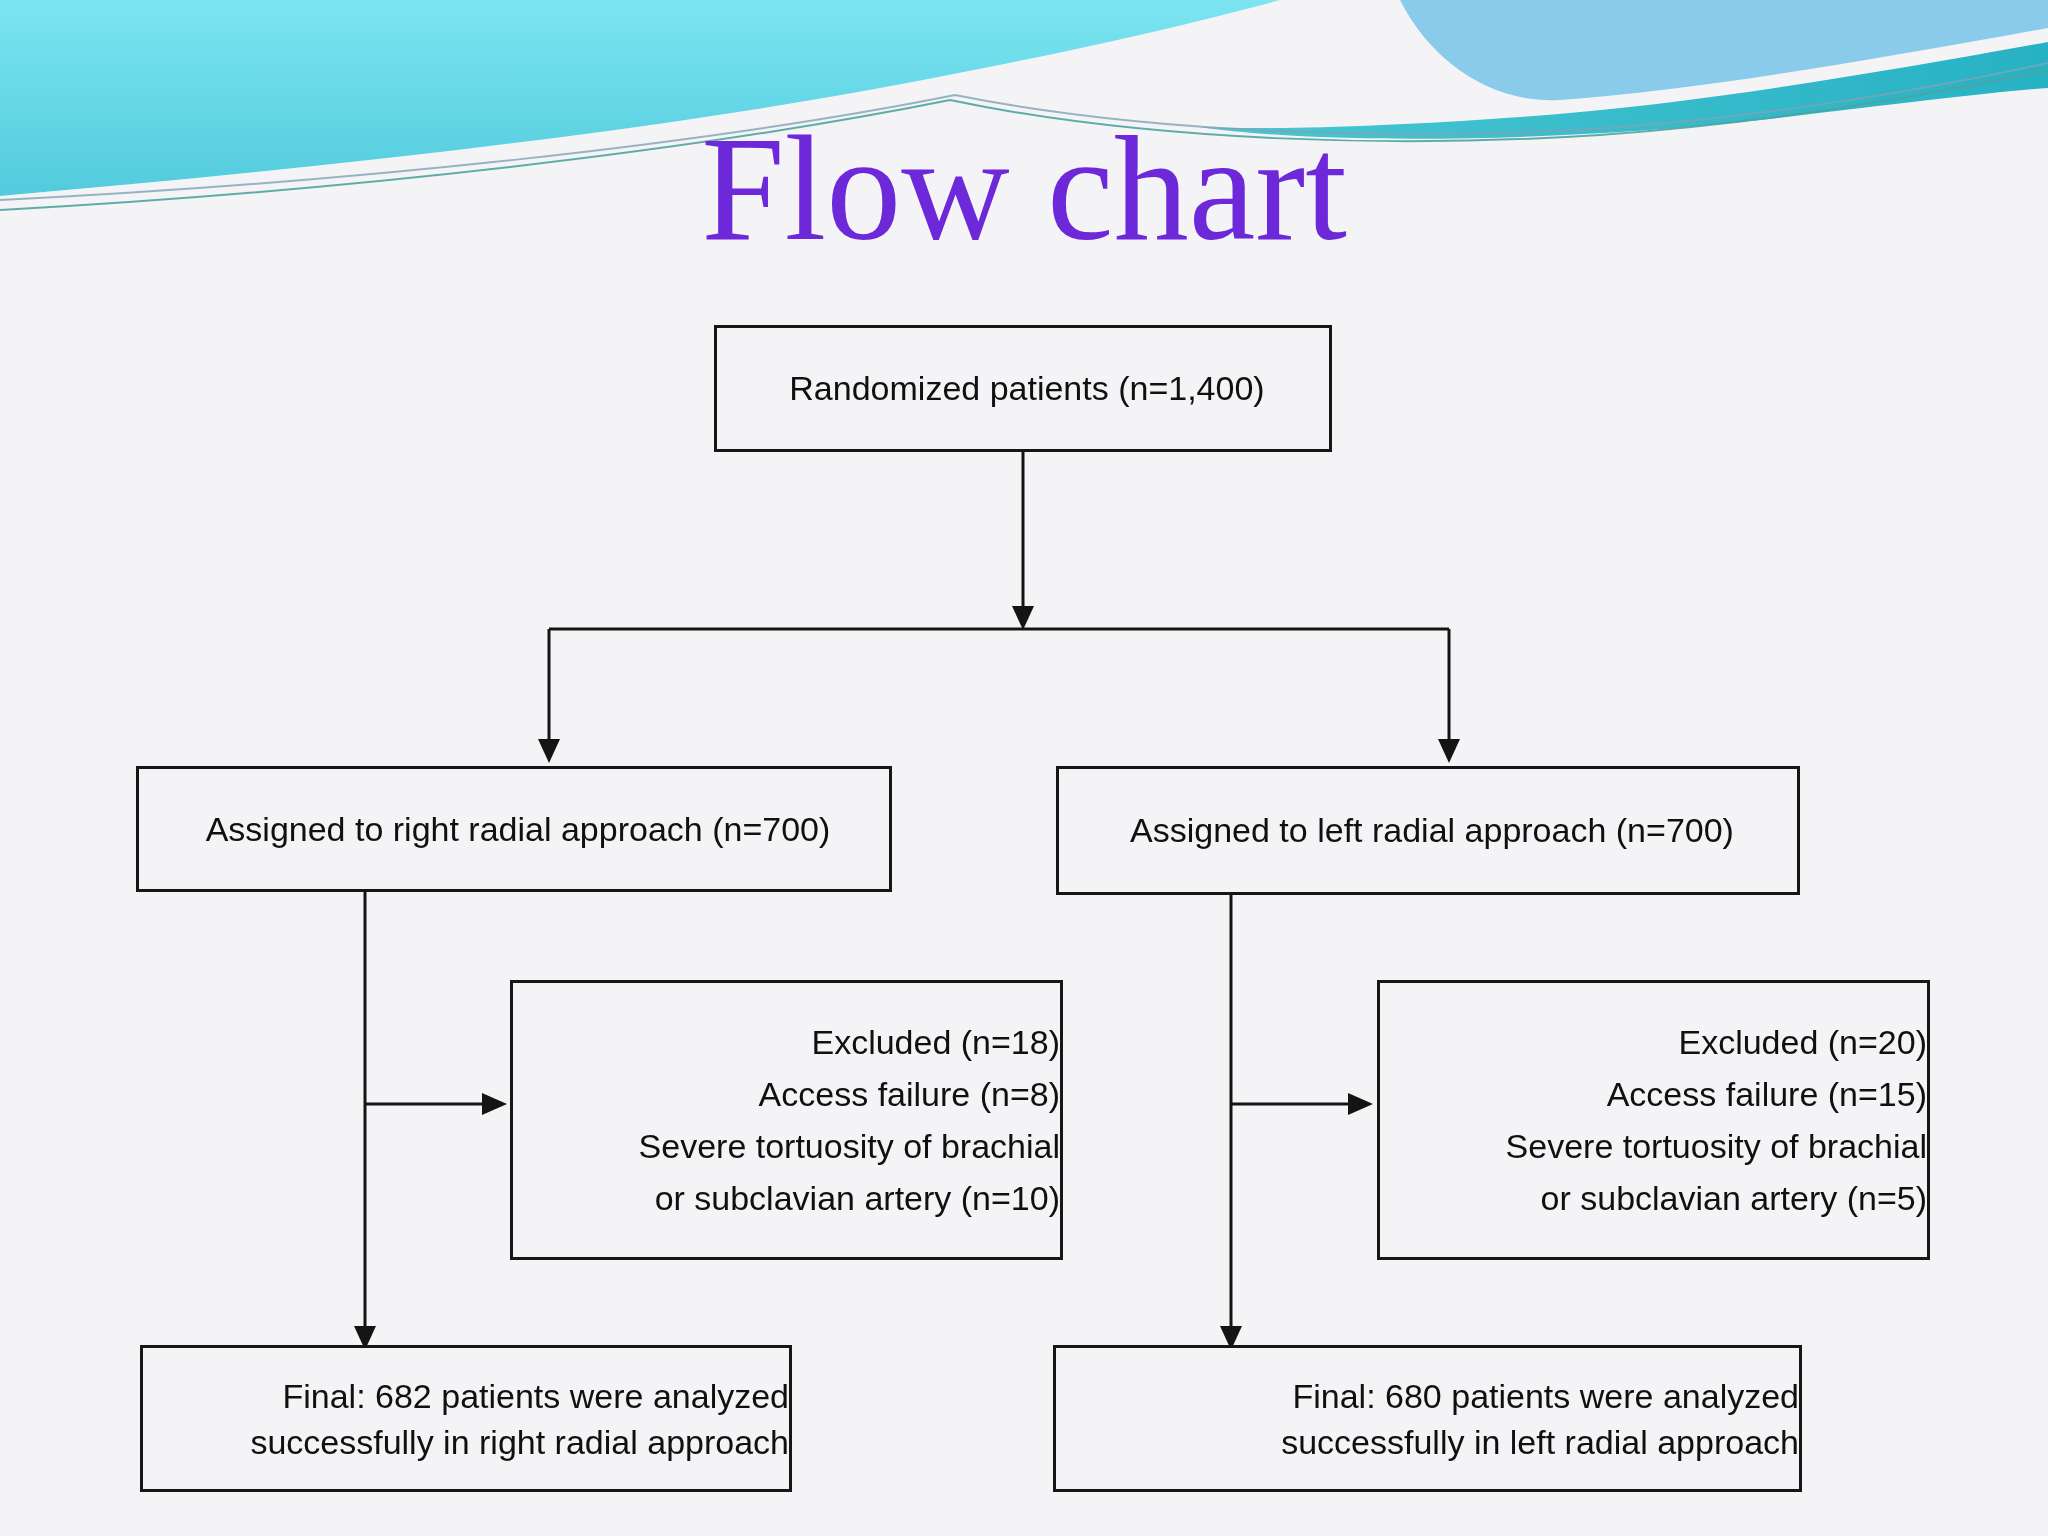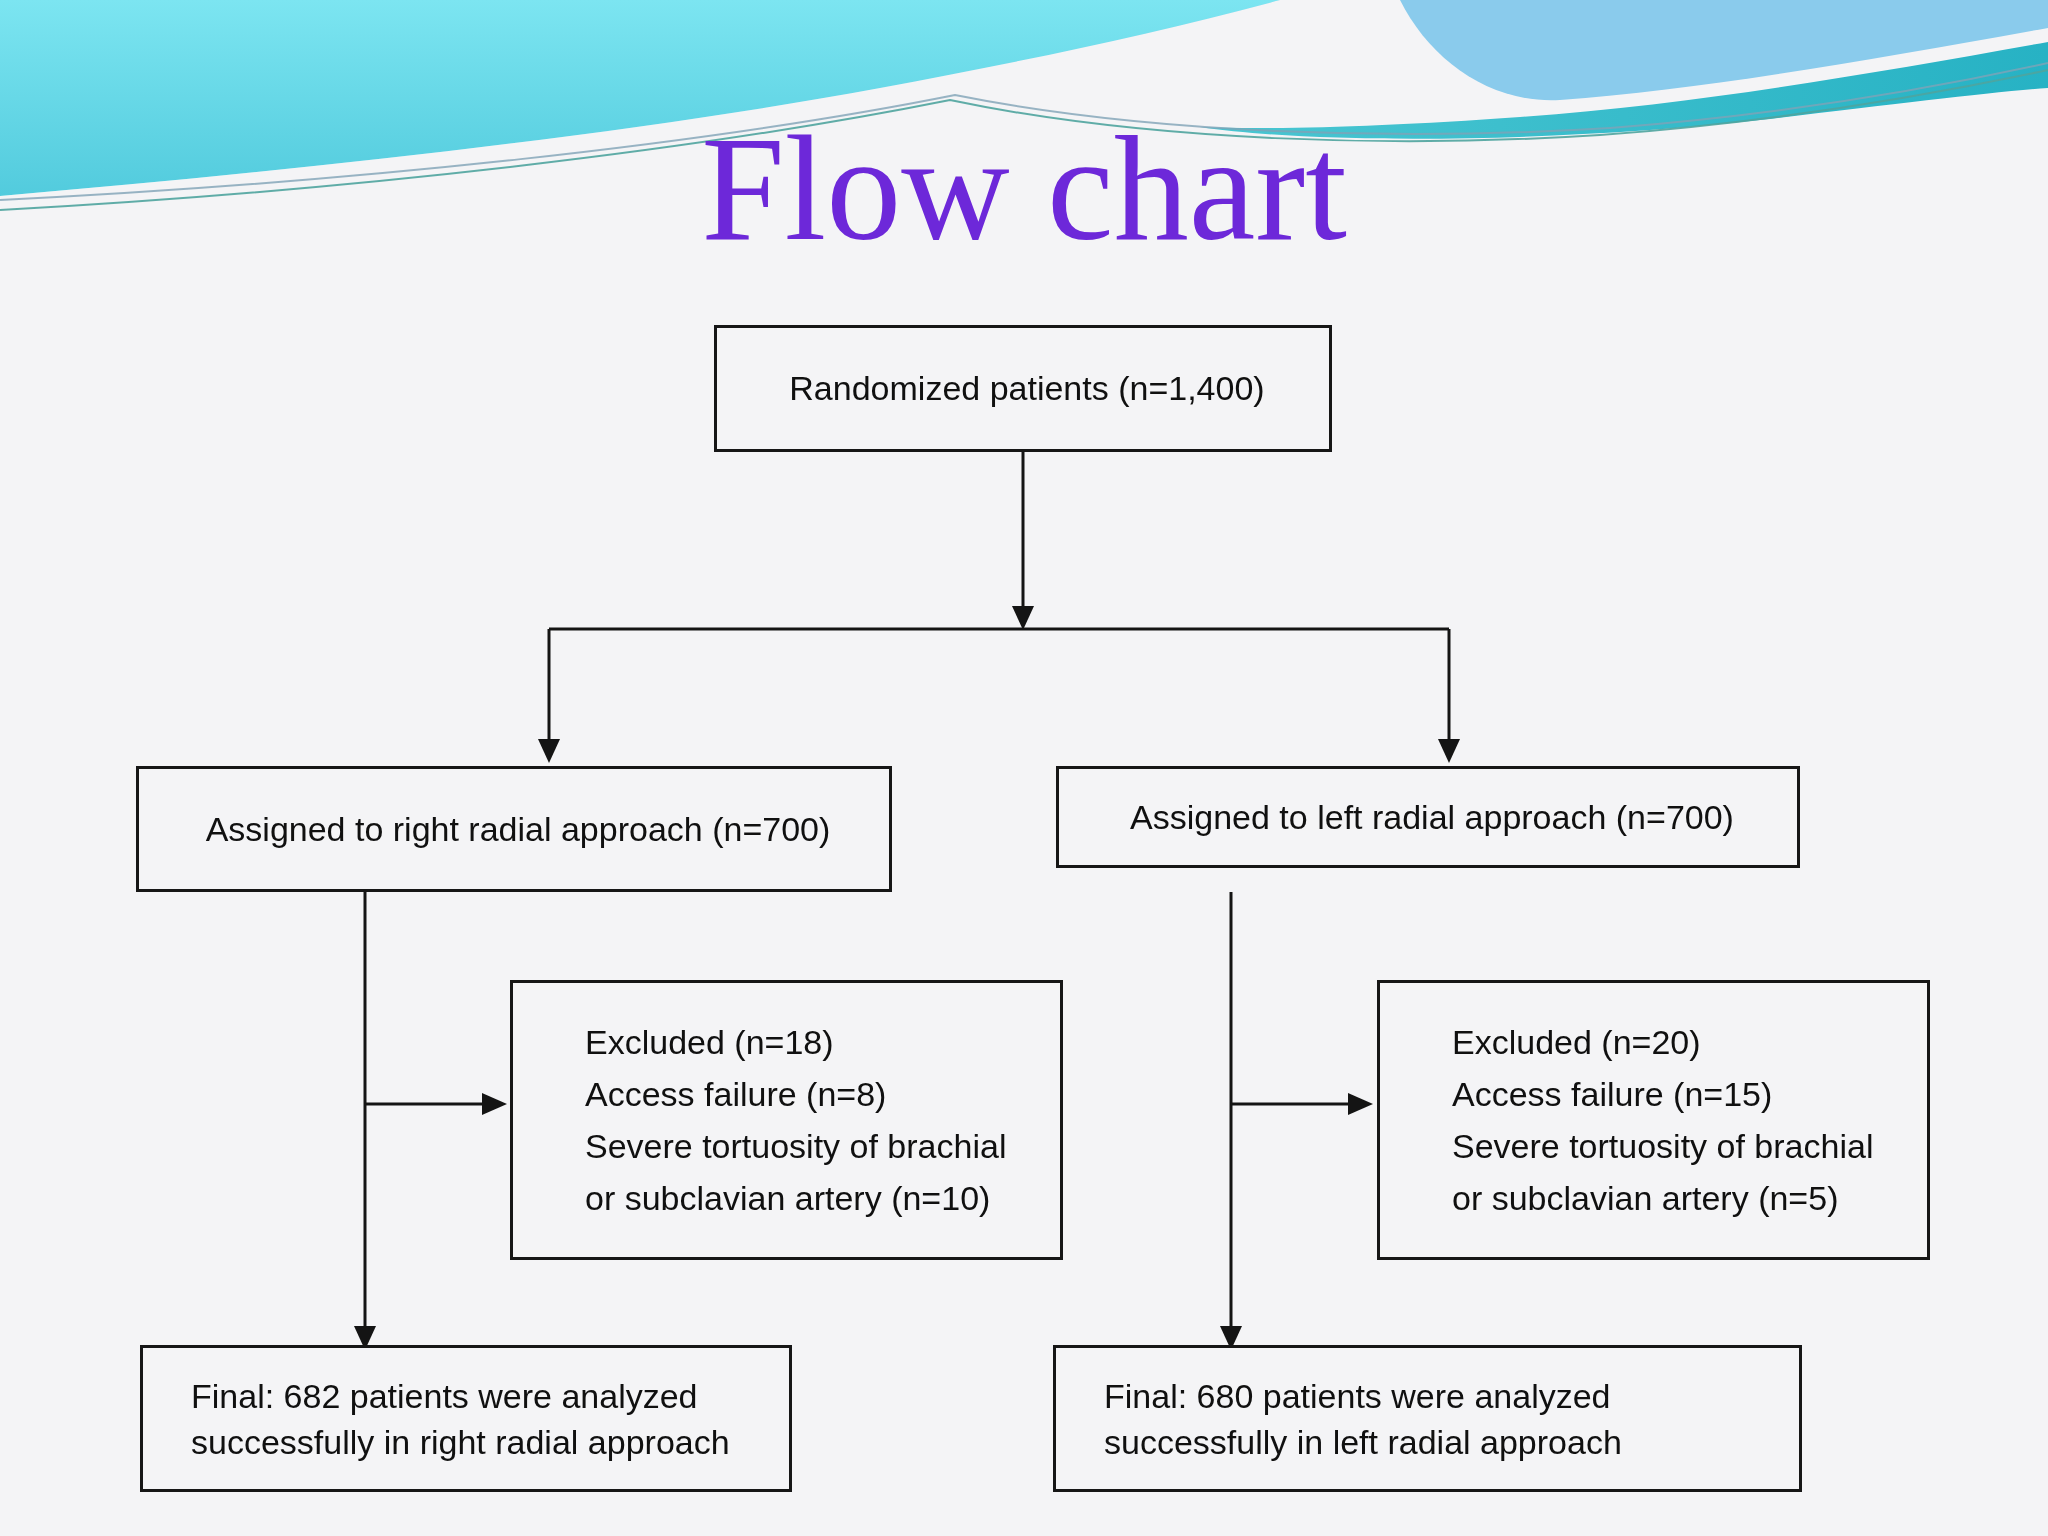--- a/index.html
+++ b/index.html
@@ -16,21 +16,21 @@
     font-weight:400;
     font-size:150px; line-height:1.1;
     color:#6d28d9;
     margin:0;
   }
   #connectors { position:absolute; top:0; left:0; }
   .box {
     position:absolute; box-sizing:border-box;
     border:3px solid #161616;
     background:#f4f4f6;
-    color:#101010; font-size:34px;
+    color:#101010; font-size:34px;align-items:flex-end;
   }
   .box.center {
     display:flex; align-items:center; justify-content:center;
     text-align:center; line-height:1.25;padding-left:8px;
   }
   .box.lines {
     display:flex; flex-direction:column; justify-content:center;
     text-align:left;
   }
   .box .line { white-space:nowrap; }
@@ -101,21 +101,21 @@
   </svg>
 
   <div class="box center" id="box-randomized" style="left:714px; top:325px; width:618px; height:127px;">
     <span>Randomized patients (n=1,400)</span>
   </div>
 
   <div class="box center" id="box-assign-right" style="left:136px; top:766px; width:756px; height:126px;">
     <span>Assigned to right radial approach (n=700)</span>
   </div>
 
-  <div class="box center" id="box-assign-left" style="left:1056px; top:766px; width:744px; height:102px;">
+  <div class="box center" id="box-assign-left" style="left:1056px; top:766px; width:744px; height:129px;">
     <span>Assigned to left radial approach (n=700)</span>
   </div>
 
   <div class="box lines" id="box-excluded-right" style="left:510px; top:980px; width:553px; height:280px;">
     <div class="line">Excluded (n=18)</div>
     <div class="line">Access failure (n=8)</div>
     <div class="line">Severe tortuosity of brachial</div>
     <div class="line">or subclavian artery (n=10)</div>
   </div>
 

